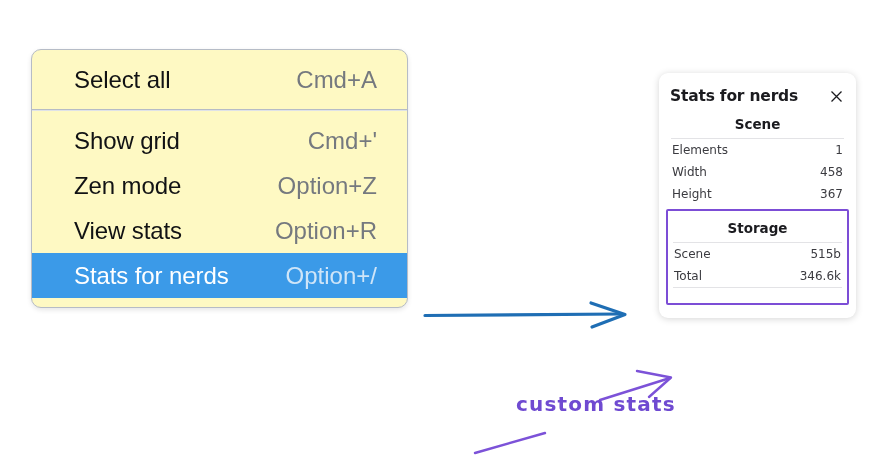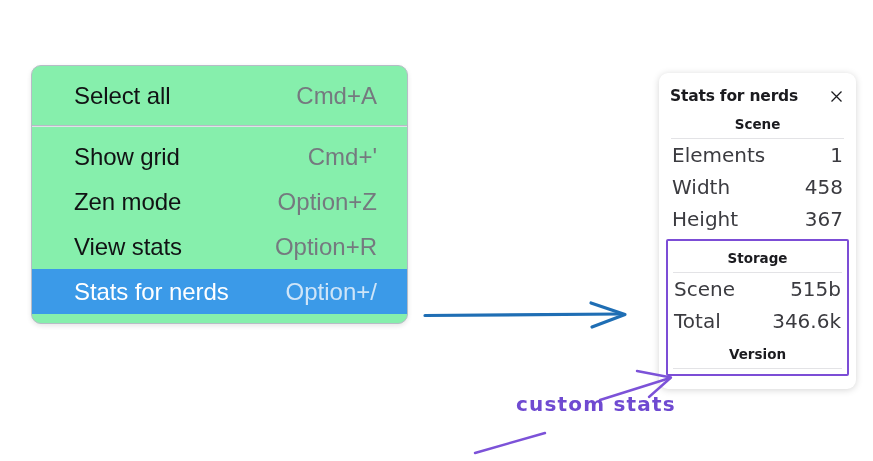--- a/index.html
+++ b/index.html
@@ -19,23 +19,23 @@
     position: absolute;
     inset: 0;
     width: 873px;
     height: 461px;
   }
 
   
   #context-menu {
     position: absolute;
     left: 31px;
-    top: 65px;
+    top: 49px;
     width: 377px;
-    background: #86efac;
+    background: #fef9c3;
     border: 1px solid #b6bcc6;
     border-radius: 10px;
     box-shadow: 0 2px 5px rgba(0,0,0,0.10);
     box-sizing: border-box;
     padding: 7px 0 9px 0;
     overflow: hidden;
   }
   .menu-group {
     padding: 0;
   }
@@ -116,39 +116,39 @@
     padding: 9px 0 6px 0;
   }
   .rule {
     height: 1px;
     background: #e3e3e6;
     margin: 0 1px;
   }
   .stat-row {
     display: flex;
     align-items: flex-start;
-    font-size: 20px;
+    font-size: 12px;
     color: #3b3b40;
     padding: 4px 2px 4px 2px;
   }
   .stat-row .k { text-align: left; }
   .stat-row .v { margin-left: auto; text-align: right; }
   .single-row {
     font-size: 14.5px;
     color: #3b3b40;
     padding: 6px 2px 3px 2px;
     white-space: nowrap;
   }
 
   
   #highlight-box {
     border: 2px solid #7c4dd6;
     border-radius: 2px;
     margin: 4px -4px 0 -4px;
-    padding: 0 4px 5px 4px;
+    padding: 0 4px 15px 4px;
   }
 
   
   #annotations {
     position: absolute;
     inset: 0;
     pointer-events: none;
   }
   #custom-stats-label {
     position: absolute;
@@ -236,21 +236,20 @@
           <span class="k">Scene</span>
           <span class="v">515b</span>
         </div>
         <div class="stat-row">
           <span class="k">Total</span>
           <span class="v">346.6k</span>
         </div>
       </div>
 
       <div>
-        <div class="section-title">Version</div>
         <div class="rule"></div>
       </div>
 
     </div>
 
   </div>
 
   <svg id="annotations" width="873" height="461" viewBox="0 0 873 461">
 
     <g>

